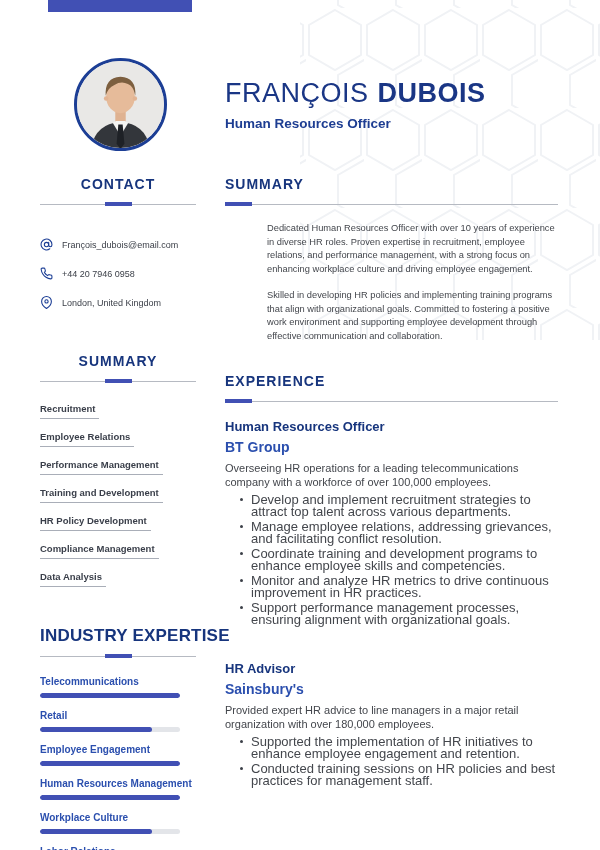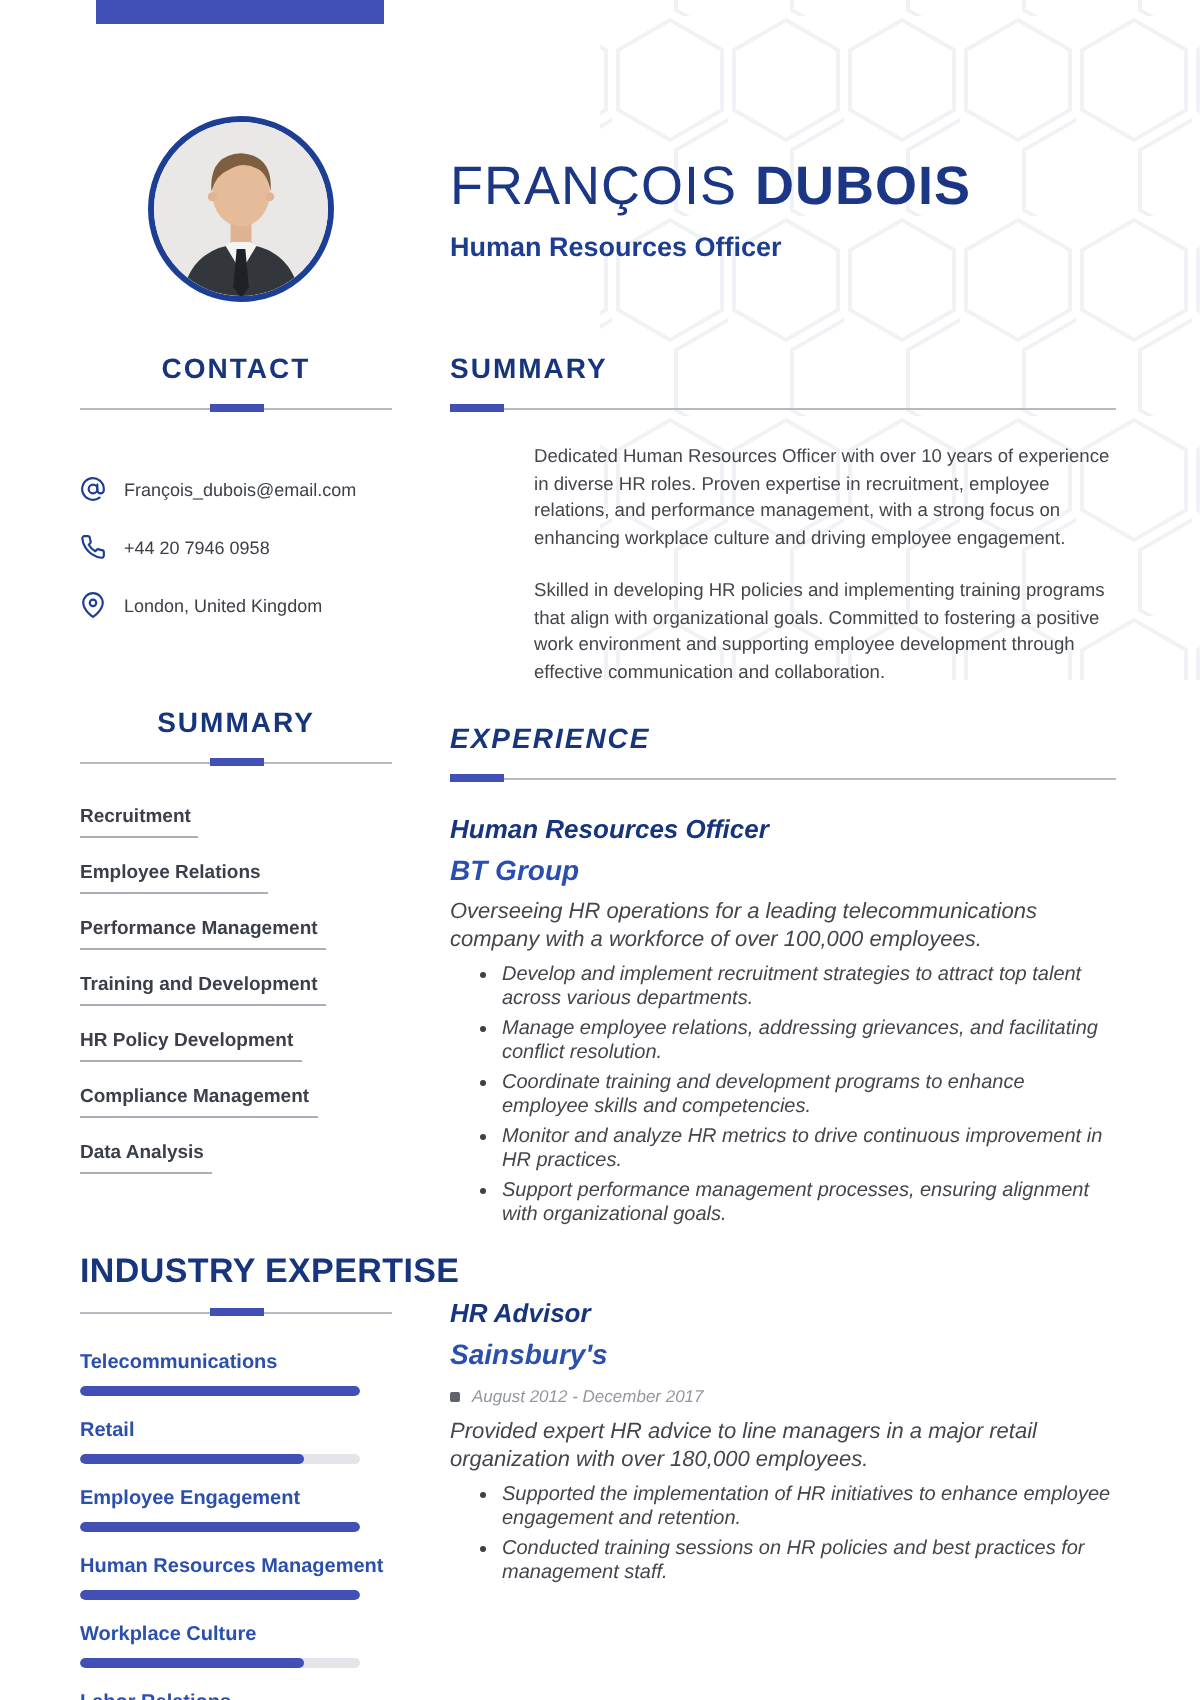--- a/index.html
+++ b/index.html
@@ -74,33 +74,33 @@
   .industry-item { margin-bottom:11px; }
   .industry-label { font-size:10px; font-weight:bold; color:#2b4fae; line-height:13px; }
   .bar-track { margin-top:5px; width:140px; height:5px; border-radius:3px; background:#e3e5e9; overflow:hidden; }
   .bar-fill { height:5px; border-radius:3px; background:#4150b4; width:0; }
 
   
   .summary-text { margin-top:16px; }
   .summary-text p { font-size:9.3px; line-height:13.5px; color:#43464c; margin-bottom:13px;margin-left:42px; }
 
   
-  .experience-sec { margin-top:18px;font-style:italic; }
+  .experience-sec { margin-top:30px; }
   .job { margin-top:16px; }
   .job + .job { margin-top:36px; }
   .job-title { font-size:13px; font-weight:bold; color:#17357d; }
   .job-company { margin-top:5px; font-size:14px; font-weight:bold; color:#2b4fae; }
   .job-dates { margin-top:8px; display:flex; align-items:center; gap:6px; }
   .date-icon { width:5px; height:5px; border-radius:1px; background:#5f636b; flex:0 0 5px; }
   .job-dates span { font-size:8.5px; color:#92969f; }
   .job-desc { margin-top:7px; font-size:11px; line-height:13.5px; color:#43464c; }
   .bullets { margin-top:5px; margin-left:15px; }
   .bullet { display:flex; gap:8px; margin-bottom:4px; }
   .bullet .dot { width:3px; height:3px; border-radius:50%; background:#3c4048; margin-top:4px; flex:0 0 3px; }
-  .bullet p { font-size:10px; line-height:11.5px; color:#43464c; }
+  .bullet p { font-size:13px; line-height:11.5px; color:#43464c; }
 </style>
 </head>
 <body>
 
 <svg class="hex-bg" viewBox="0 0 300 340" xmlns="http://www.w3.org/2000/svg">
   <defs>
     <pattern id="hex" width="58" height="100" patternUnits="userSpaceOnUse" patternTransform="translate(6,8)">
       <path d="M29 2 L55 17 L55 47 L29 62 L3 47 L3 17 Z" fill="none" stroke="#f0f2f5" stroke-width="2"></path>
       <path d="M58 52 L84 67 L84 97 L58 112 L32 97 L32 67 Z" fill="none" stroke="#f0f2f5" stroke-width="2"></path>
     </pattern>
@@ -277,24 +277,20 @@
           <div class="bullet">
               <span class="dot"></span>
               <p>Support performance management processes, ensuring alignment with organizational goals.</p>
             </div>
         </div>
       </div>
 
       <div class="job">
         <div class="job-title">HR Advisor</div>
         <div class="job-company">Sainsbury's</div>
-        <div class="job-dates">
-          <span class="date-icon"></span>
-          <span>August 2012 - December 2017</span>
-        </div>
         <div class="job-desc">Provided expert HR advice to line managers in a major retail organization with over 180,000 employees.</div>
         <div class="bullets">
           <div class="bullet">
               <span class="dot"></span>
               <p>Supported the implementation of HR initiatives to enhance employee engagement and retention.</p>
             </div>
           <div class="bullet">
               <span class="dot"></span>
               <p>Conducted training sessions on HR policies and best practices for management staff.</p>
             </div>

